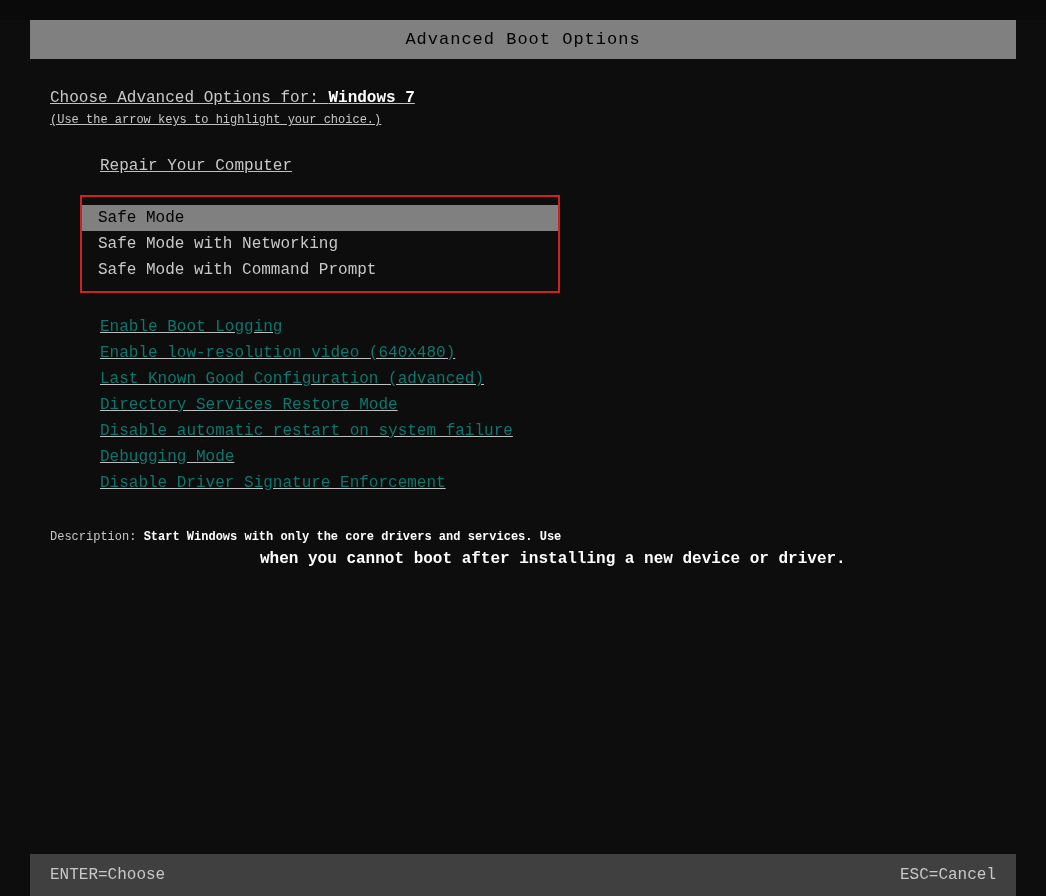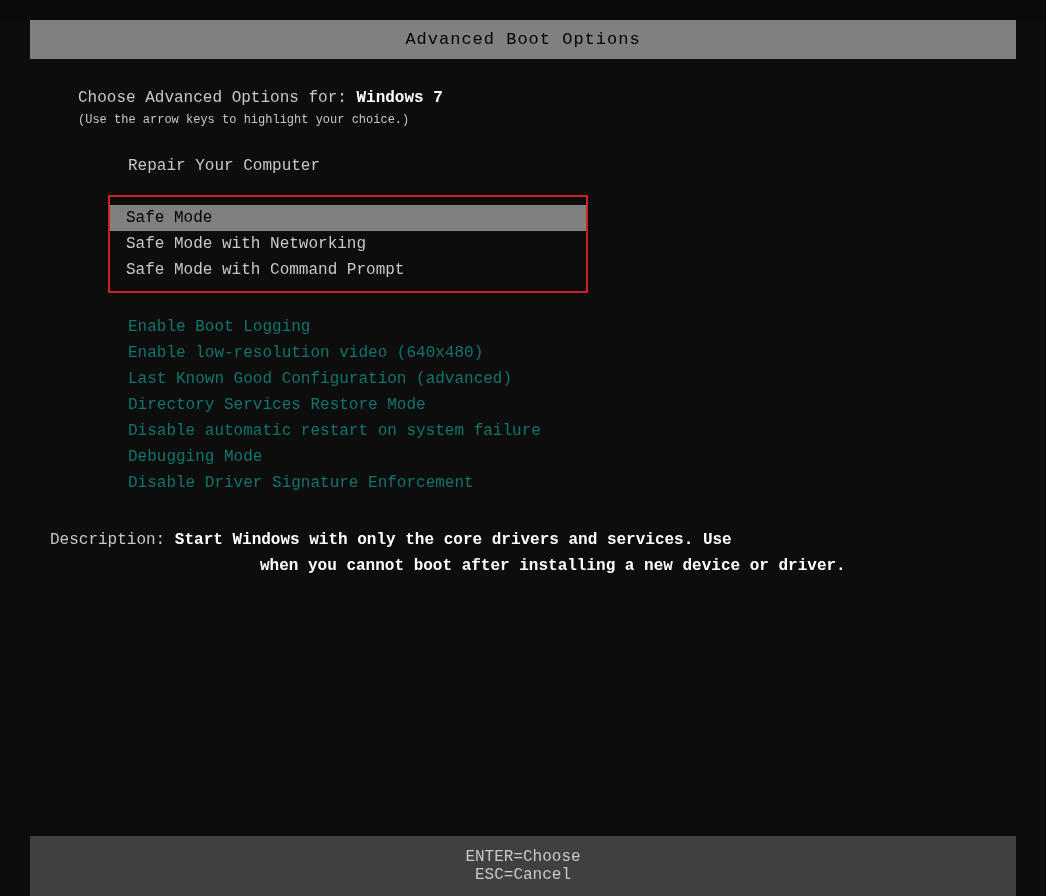--- a/index.html
+++ b/index.html
@@ -35,21 +35,22 @@
 
     .title-bar span {
       color: #000000;
       font-size: 17px;
       font-family: 'Courier New', Courier, monospace;
       font-weight: normal;
       letter-spacing: 1px;
     }
 
     .content {
-      padding: 30px 50px 0 78px;
+      padding: 30px 50px 0 50px;
+      text-decoration: underline;
     }
 
     .intro-line1 {
       font-size: 16px;
       margin-bottom: 6px;
       color: #c8c8c8;
     }
 
     .intro-line1 .highlight {
       color: #ffffff;
@@ -107,21 +108,21 @@
       margin-bottom: 25px;
       color: #c8c8c8;
     }
 
     .description-section {
       margin-top: 10px;
       padding: 0 50px;
     }
 
     .description-line {
-      font-size: 16px;
+      font-size: 12px;
       color: #c8c8c8;
       line-height: 1.6;
     }
 
     .description-line .desc-label {
       color: #c8c8c8;
     }
 
     .description-line .desc-text {
       color: #ffffff;
@@ -139,21 +140,20 @@
     .bottom-bar {
       position: absolute;
       bottom: 20px;
       left: 30px;
       right: 30px;
       background-color: #404040;
       padding: 12px 20px;
       display: flex;
       justify-content: space-between;
       align-items: center;
-      flex-direction: column;
     }
 
     .bottom-bar span {
       font-size: 16px;
       color: #c8c8c8;
       font-family: 'Courier New', Courier, monospace;
     }
   </style>
 </head>
 <body>

